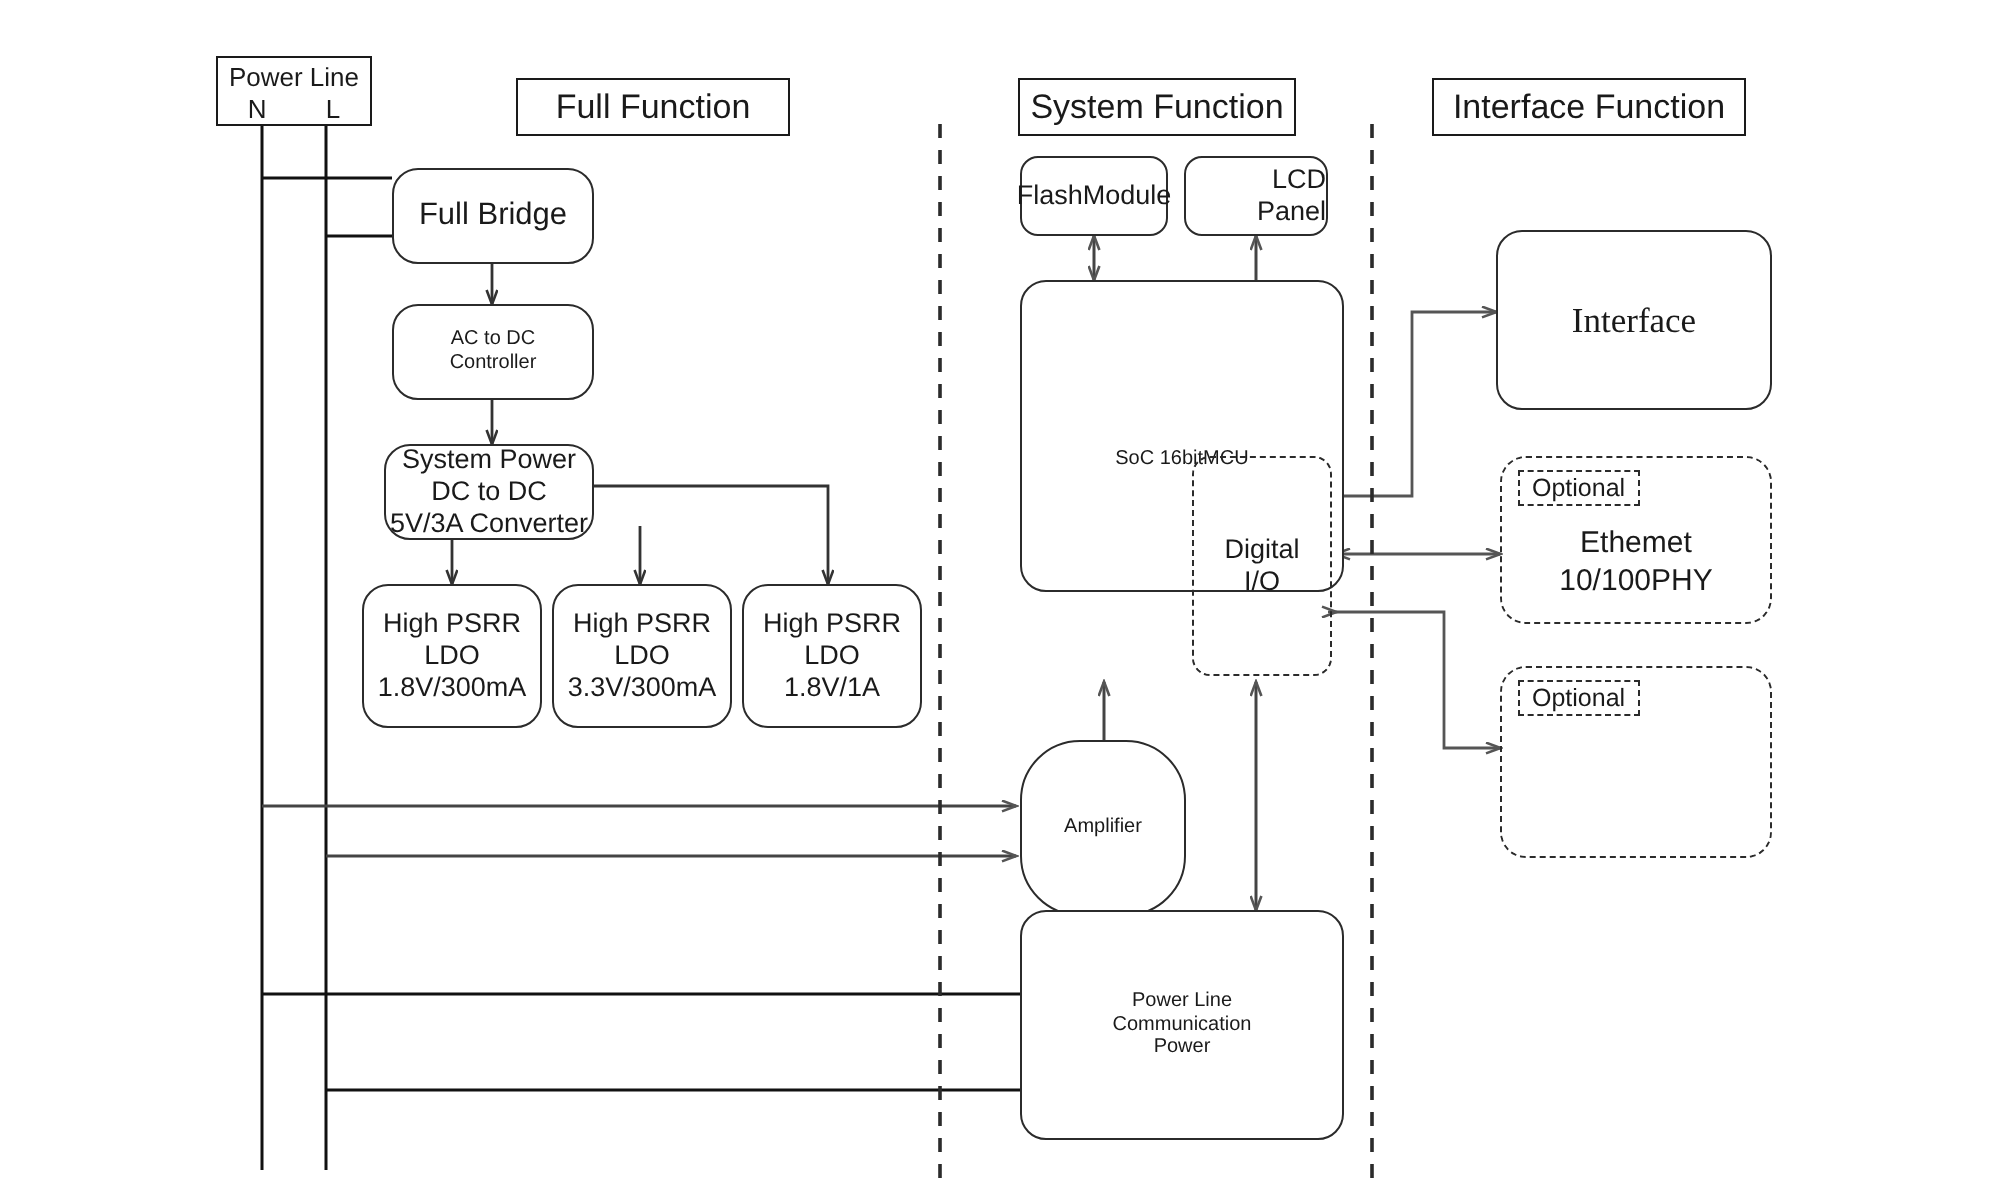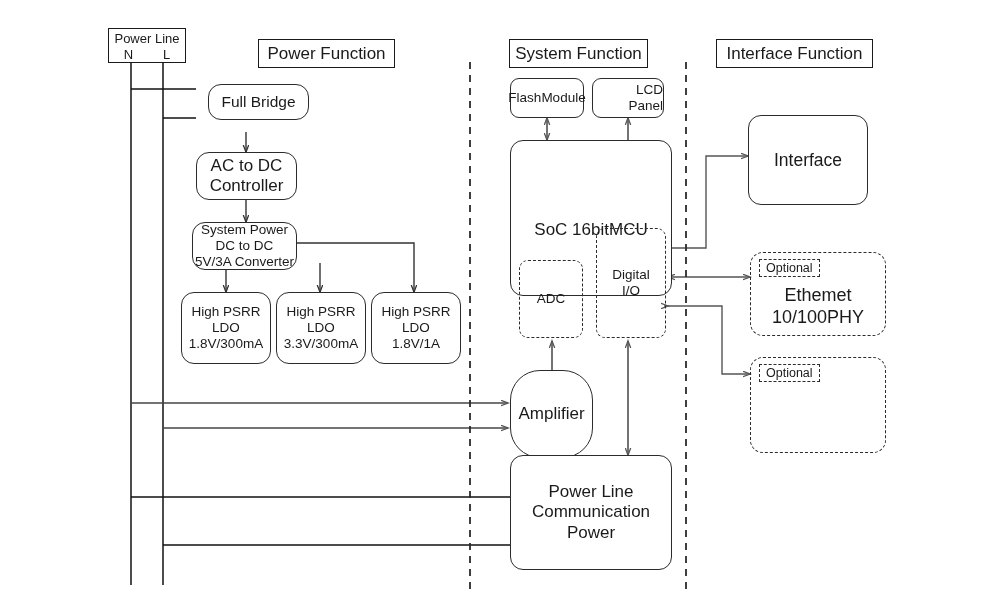--- a/index.html
+++ b/index.html
@@ -17,40 +17,40 @@
     text-align:center;background:#ffffff;
     line-height:1.18;
   }
   .rounded{border:1.6px solid #2b2b2b;border-radius:13px;}
   .rounded-sm{border:1.6px solid #2b2b2b;border-radius:9px;}
   .sqbox{border:1.5px solid #1a1a1a;border-radius:0;}
   .dashed{border:1.8px dashed #2b2b2b;border-radius:13px;background:transparent;}
   .dashed-sm{border:1.6px dashed #2b2b2b;border-radius:9px;background:transparent;}
   .dashed-tag{border:1.4px dashed #2b2b2b;border-radius:0;background:#ffffff;}
   .t13{font-size:13.5px;}
-  .t14{font-size:17px;}
+  .t14{font-size:10px;}
   .t15{font-size:15.5px;}
   .t17{font-size:17.5px;}
 
   .title-box{
     position:absolute;box-sizing:border-box;
     display:flex;align-items:center;justify-content:center;
     border:1.5px solid #1a1a1a;background:#fff;font-size:17px;
   }
 
   .plabel{position:absolute;display:flex;flex-direction:column;
     align-items:center;justify-content:flex-start;box-sizing:border-box;}
   .plabel .top{font-size:13px;margin-top:2px;}
   .plabel .row{display:flex;width:100%;justify-content:space-around;font-size:13px;margin-top:1px;}
 
   .optwrap{position:absolute;box-sizing:border-box;
-    display:flex;flex-direction:column;align-items:flex-end;margin-top:24px;}
+    display:flex;flex-direction:column;align-items:flex-end;}
   .opttag{margin-top:6px;padding:1px 6px;font-size:12.5px;align-self:flex-start;margin-left:8px;}
   .optbody{flex:1;display:flex;align-items:center;justify-content:center;
-    text-align:center;width:100%;font-size:18px;line-height:1.25;}
+    text-align:center;width:100%;font-size:15px;line-height:1.25;}
 </style>
 </head>
 <body>
 
 <div id="canvas">
 
   <svg id="wires" viewBox="0 0 1000 600" xmlns="http://www.w3.org/2000/svg">
     <defs>
       <marker id="ah" markerWidth="9" markerHeight="9" refX="7.4" refY="3.1" orient="auto" markerUnits="userSpaceOnUse">
         <path d="M0.4,0.4 L7.6,3.1 L0.4,5.8" fill="none" stroke="#555" stroke-width="1.3"></path>
@@ -112,38 +112,38 @@
       <path d="M668,306 L664,306" marker-start="url(#ahstart)"></path>
     </g>
 
     <g stroke="#2b2b2b" stroke-width="1.8" fill="none" stroke-dasharray="7,6">
       <path d="M470,62 L470,594"></path>
       <path d="M686,62 L686,594"></path>
     </g>
   </svg>
 
   <div class="title-box" style="left:258px;top:39px;width:137px;height:29px;">
-    <span>Power Function</span>
+    <span>Full Function</span>
   </div>
   <div class="title-box" style="left:509px;top:39px;width:139px;height:29px;">
     <span>System Function</span>
   </div>
   <div class="title-box" style="left:716px;top:39px;width:157px;height:29px;">
     <span>Interface Function</span>
   </div>
 
   <div class="plabel sqbox" style="left:108px;top:28px;width:78px;height:35px;">
     <span class="top">Power Line</span>
     <span class="row">
       <i style="font-style:normal">N</i>
       <i style="font-style:normal">L</i>
     </span>
   </div>
 
-  <div class="node rounded t15" style="left:208px;top:84px;width:101px;height:36px;">
+  <div class="node rounded t15" style="left:196px;top:84px;width:101px;height:48px;">
     <span>Full Bridge</span>
   </div>
 
   <div class="node rounded t14" style="left:196px;top:152px;width:101px;height:48px;flex-direction:column;">
     <span>AC to DC</span>
     <span>Controller</span>
   </div>
 
   <div class="node rounded t13" style="left:192px;top:222px;width:105px;height:48px;flex-direction:column;">
     <span>System Power</span>
@@ -180,40 +180,37 @@
   </div>
 
   <div class="node rounded t14" style="left:510px;top:140px;width:162px;height:156px;
               align-items:flex-start;justify-content:center;flex-direction:column;
               padding-top:24px;">
     <div style="width:100%;text-align:center;">
       <div>SoC 16bitMCU</div>
     </div>
   </div>
 
-  <div class="node dashed-sm t13" style="left:519px;top:260px;width:64px;height:78px;">
-    <span>ADC</span>
-  </div>
 
   <div class="node dashed-sm t13" style="left:596px;top:228px;width:70px;height:110px;flex-direction:column;">
     <span>Digital</span>
     <span>I/O</span>
   </div>
 
   <div class="node rounded t14" style="left:510px;top:370px;width:83px;height:88px;border-radius:30px;">
     <span>Amplifier</span>
   </div>
 
   <div class="node rounded t14" style="left:510px;top:455px;width:162px;height:115px;flex-direction:column;">
     <span>Power Line</span>
     <span>Communication</span>
     <span>Power</span>
   </div>
 
-  <div class="node rounded t17" style="left:748px;top:115px;width:120px;height:90px;flex-direction:column;">
+  <div class="node rounded t17" style="left:748px;top:115px;width:138px;height:90px;flex-direction:column;font-family:Liberation Serif, serif;">
     <span>Interface</span>
   </div>
 
   <div class="optwrap dashed" style="left:750px;top:228px;width:136px;height:84px;">
     <span class="opttag dashed-tag">Optional</span>
     <span class="optbody">
       <span style="display:block;">
         <span style="display:block">Ethemet</span>
         <span style="display:block">10/100PHY</span>
       </span>

